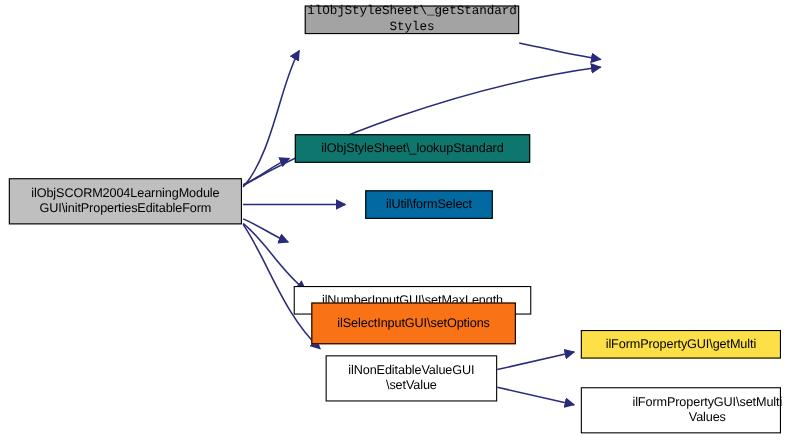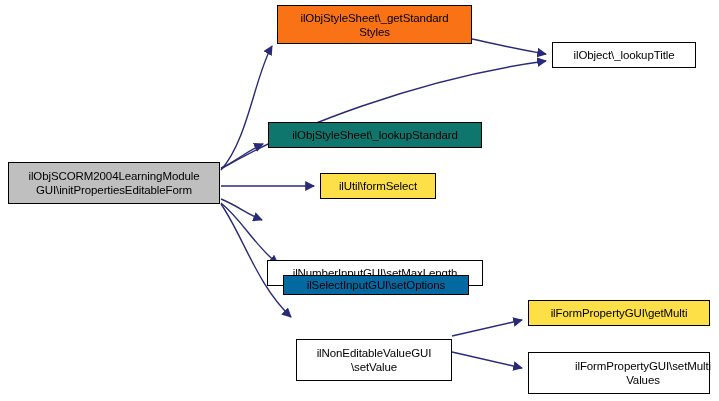--- a/index.html
+++ b/index.html
@@ -71,40 +71,37 @@
         <path d="M 221,204 C 243,236 257,285 291,317" stroke="#2a2a7a" marker-end="url(#arrow)"></path>
         <path d="M 452,336 C 473,331 495,326 522,320" stroke="#2a2a7a" marker-end="url(#arrow)"></path>
         <path d="M 452,352 C 473,357 495,362 522,368" stroke="#2a2a7a" marker-end="url(#arrow)"></path>
       </g>
   </svg>
 
   <div class="node focus" style="left: 8px; top: 162px; width: 212px; height: 42px; background: rgb(191, 191, 191); border-color: rgb(0, 0, 0);">
     <span class="label">ilObjSCORM2004LearningModule
 GUI\initPropertiesEditableForm</span>
   </div>
-  <div class="node" style="left: 277px; top: 5px; width: 195px; height: 39px; background: #f97316; border-color: rgb(0, 0, 0);">
+  <div class="node" style="left: 277px; top: 5px; width: 195px; height: 26px; background: #a3a3a3; border-color: rgb(0, 0, 0); font-family: Liberation Mono, monospace;">
     <span class="label">ilObjStyleSheet\_getStandard
 Styles</span>
-  </div>
-  <div class="node" style="left: 552px; top: 42px; width: 144px; height: 26px; background: rgb(255, 255, 255); border-color: rgb(0, 0, 0);">
-    <span class="label">ilObject\_lookupTitle</span>
   </div>
   <div class="node" style="left: 268px; top: 122px; width: 214px; height: 26px; background: #0f766e; border-color: rgb(0, 0, 0);">
     <span class="label">ilObjStyleSheet\_lookupStandard</span>
   </div>
-  <div class="node" style="left: 320px; top: 173px; width: 116px; height: 26px; background: #fde047; border-color: rgb(0, 0, 0);">
+  <div class="node" style="left: 332px; top: 173px; width: 116px; height: 26px; background: #0369a1; border-color: rgb(0, 0, 0);">
     <span class="label">ilUtil\formSelect</span>
   </div>
   <div class="node" style="left: 267px; top: 224px; width: 216px; height: 26px; background: rgb(255, 255, 255); border-color: rgb(0, 0, 0); margin-top: 36px;">
     <span class="label">ilNumberInputGUI\setMaxLength</span>
   </div>
-  <div class="node" style="left: 283px; top: 275px; width: 186px; height: 20px; background: #0369a1; border-color: rgb(0, 0, 0);">
+  <div class="node" style="left: 283px; top: 275px; width: 186px; height: 38px; background: #f97316; border-color: rgb(0, 0, 0);">
     <span class="label">ilSelectInputGUI\setOptions</span>
   </div>
-  <div class="node" style="left: 296px; top: 339px; width: 156px; height: 42px; background: rgb(255, 255, 255); border-color: rgb(0, 0, 0);">
+  <div class="node" style="left: 296px; top: 323px; width: 156px; height: 42px; background: rgb(255, 255, 255); border-color: rgb(0, 0, 0);">
     <span class="label">ilNonEditableValueGUI
 \setValue</span>
   </div>
   <div class="node" style="left: 528px; top: 300px; width: 182px; height: 26px; background: #fde047; border-color: rgb(0, 0, 0);">
     <span class="label">ilFormPropertyGUI\getMulti</span>
   </div>
   <div class="node" style="left: 528px; top: 352px; width: 182px; height: 42px; background: rgb(255, 255, 255); border-color: rgb(0, 0, 0); padding-left: 48px;">
     <span class="label">ilFormPropertyGUI\setMulti
 Values</span>
   </div>

